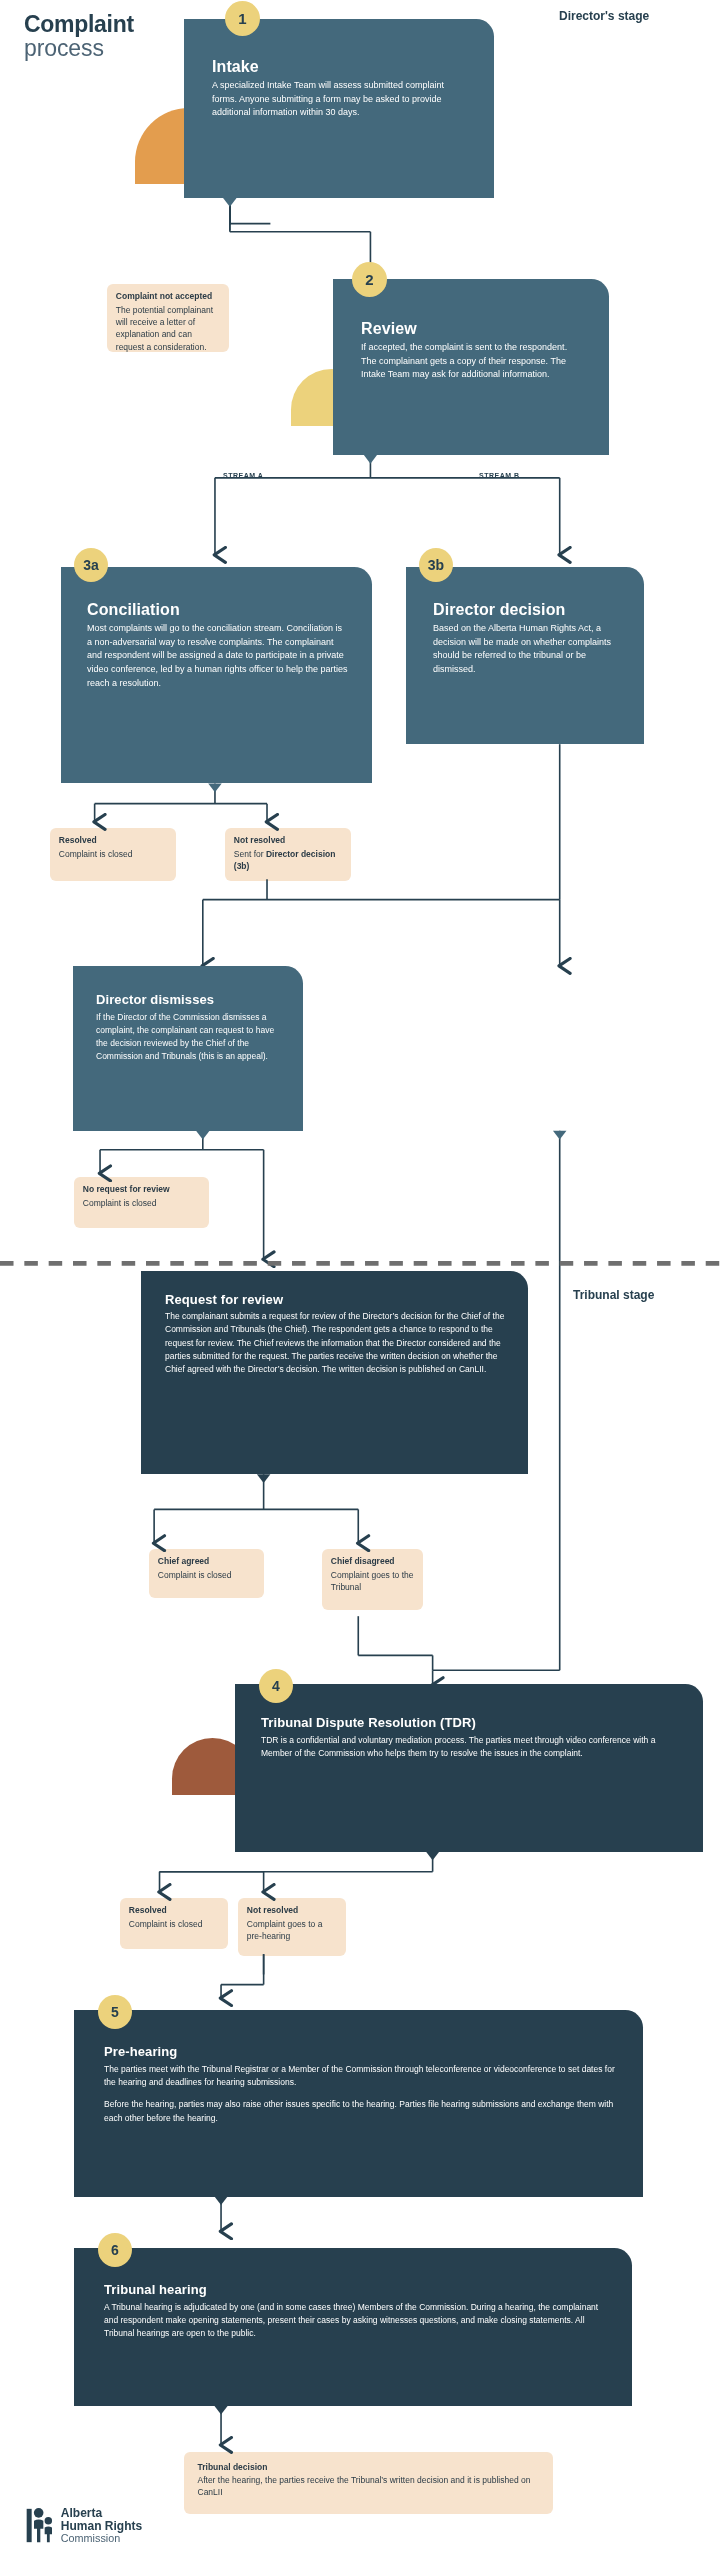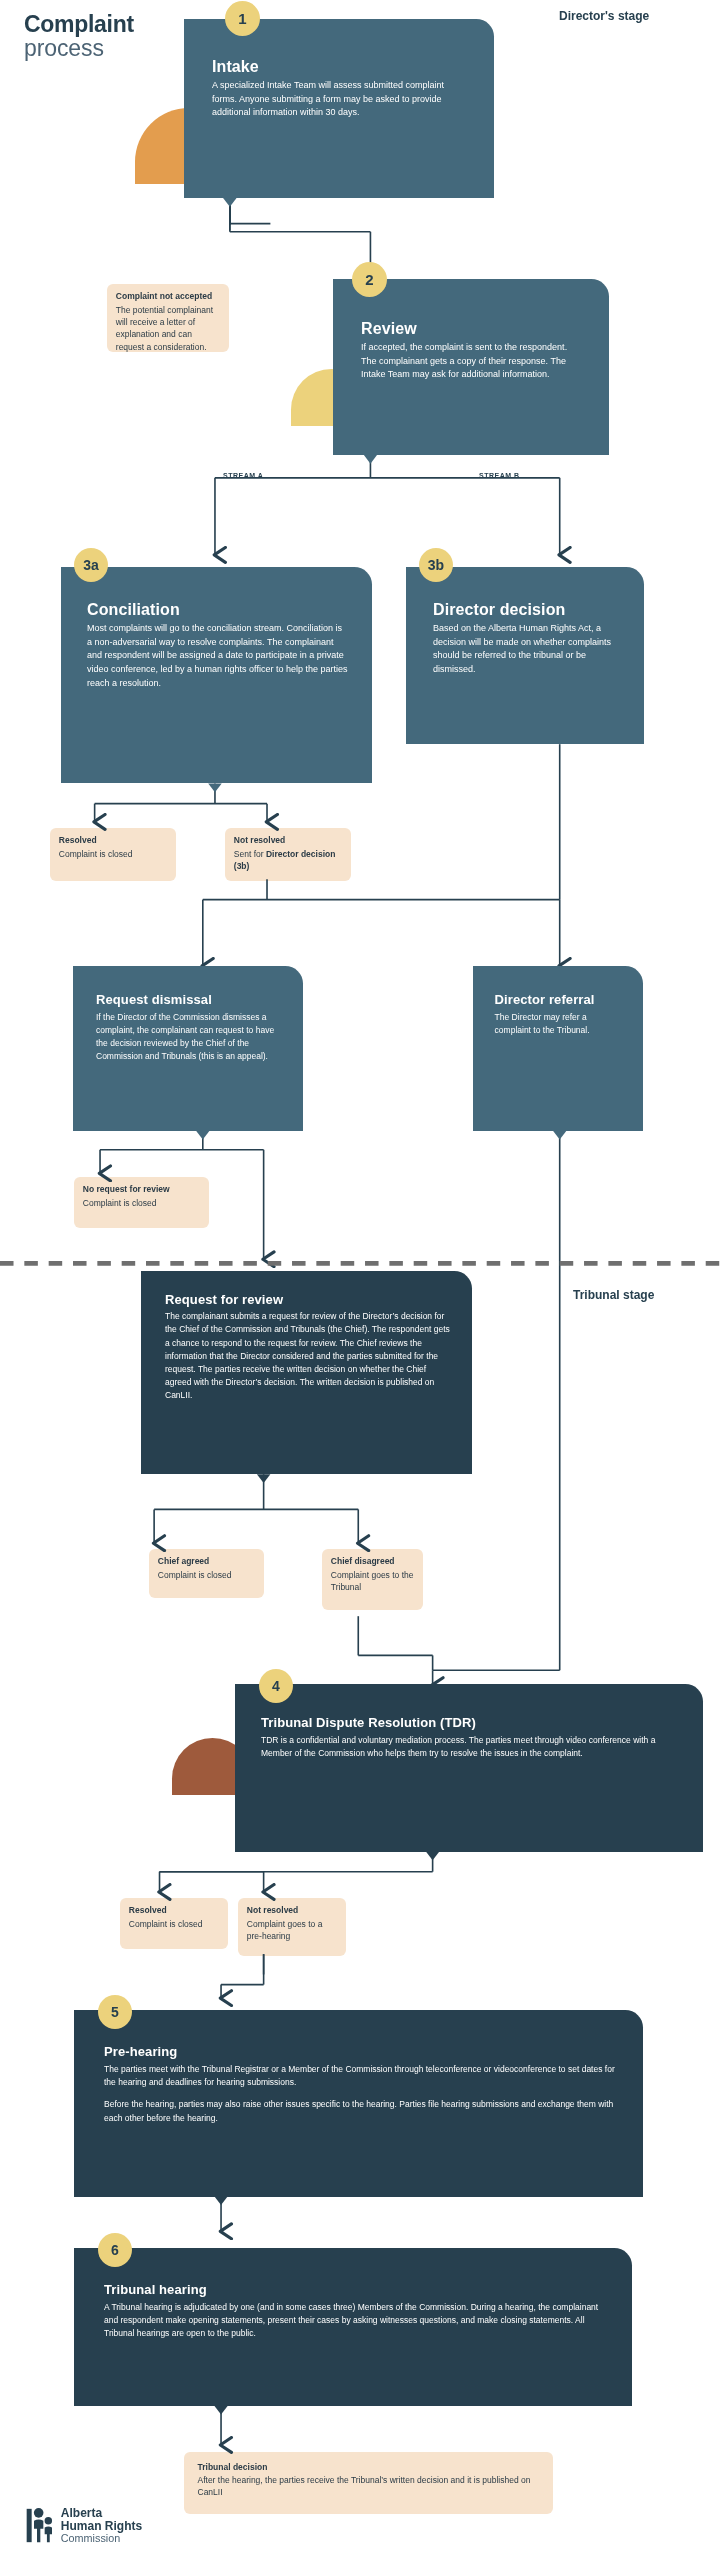--- a/index.html
+++ b/index.html
@@ -235,35 +235,31 @@
   <div class="tan" style="left:50px;top:828px;width:126px;height:53px;">
     <div class="t-title">Resolved</div>
     <div class="t-body">Complaint is closed</div>
   </div>
   <div class="tan" style="left:225px;top:828px;width:126px;height:53px;">
     <div class="t-title">Not resolved</div>
     <div class="t-body"><span>Sent for </span><b>Director decision (3b)</b></div>
   </div>
 
   <div class="card small" style="left:73px;top:966px;width:230px;height:165px;border-radius:0 17.6px 0 0;padding:27px 20px 0 23px;z-index:3;">
-    <div class="c-title" style="font-size:13px;">Request dismissal</div>
+    <div class="c-title" style="font-size:13px;">Director dismisses</div>
     <div class="c-body">If the Director of the Commission dismisses a complaint, the complainant can request to have the decision reviewed by the Chief of the Commission and Tribunals (this is an appeal).</div>
   </div>
 
-  <div class="card small" style="left:473px;top:966px;width:170px;height:165px;border-radius:0 17.6px 0 0;padding:27px 19px 0 21.6px;z-index:3;">
-    <div class="c-title" style="font-size:13px;">Director referral</div>
-    <div class="c-body">The Director may refer a complaint to the Tribunal.</div>
-  </div>
 
   <div class="tan" style="left:74px;top:1177px;width:135px;height:51px;">
     <div class="t-title">No request for review</div>
     <div class="t-body">Complaint is closed</div>
   </div>
 
-  <div class="card dark small" style="left:141px;top:1271px;width:331px;height:203px;border-radius:0 17.6px 0 0;padding:21.6px 21.6px 0 24px;z-index:3;">
+  <div class="card dark small" style="left:141px;top:1271px;width:387px;height:203px;border-radius:0 17.6px 0 0;padding:21.6px 21.6px 0 24px;z-index:3;">
     <div class="c-title" style="font-size:13px;">Request for review</div>
     <div class="c-body">The complainant submits a request for review of the Director’s decision for the Chief of the Commission and Tribunals (the Chief). The respondent gets a chance to respond to the request for review. The Chief reviews the information that the Director considered and the parties submitted for the request. The parties receive the written decision on whether the Chief agreed with the Director’s decision. The written decision is published on CanLII.</div>
   </div>
 
   <div class="tan" style="left:149px;top:1549px;width:115px;height:49px;">
     <div class="t-title">Chief agreed</div>
     <div class="t-body">Complaint is closed</div>
   </div>
   <div class="tan" style="left:322px;top:1549px;width:101px;height:61px;">
     <div class="t-title">Chief disagreed</div>

